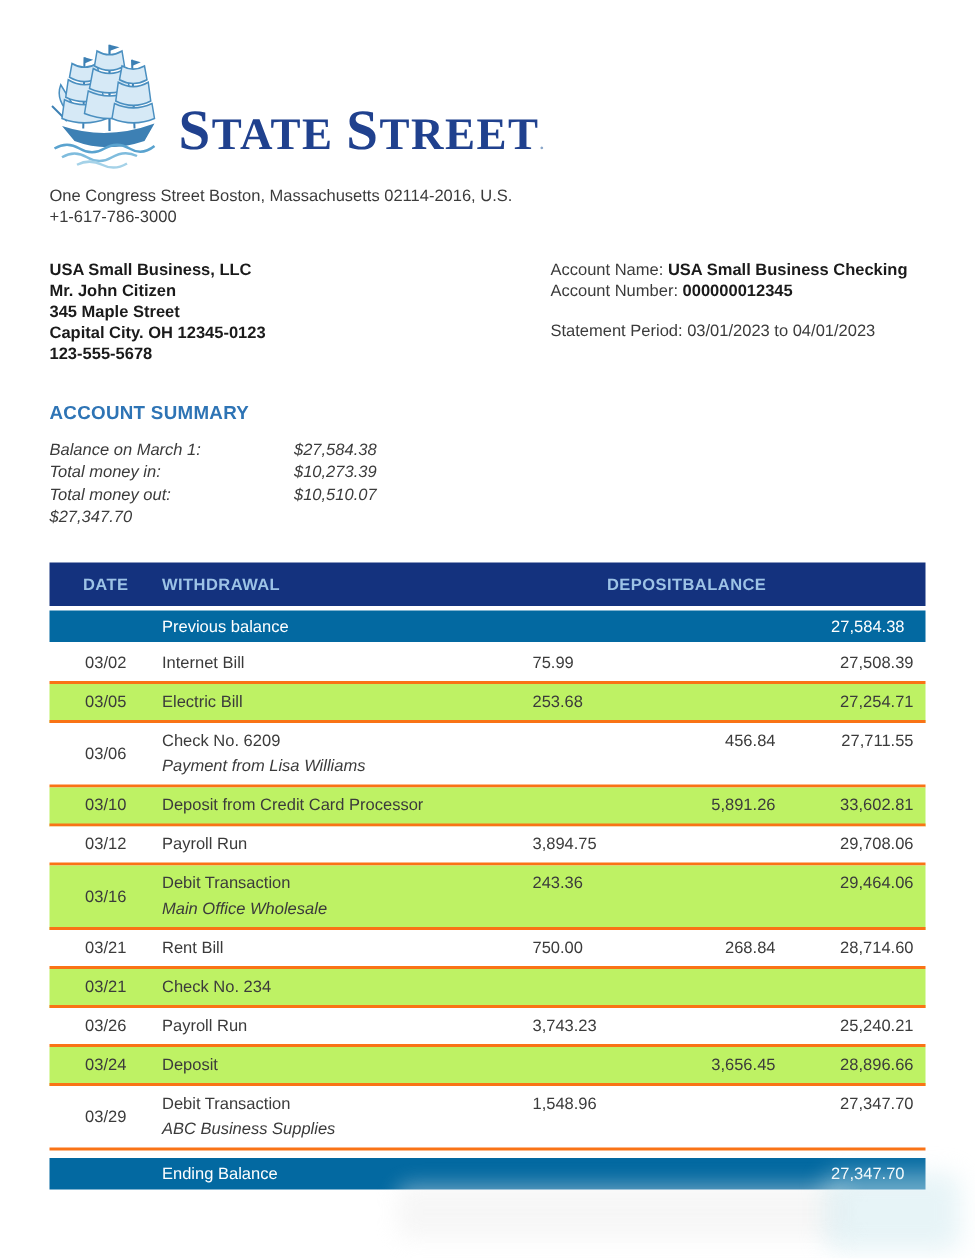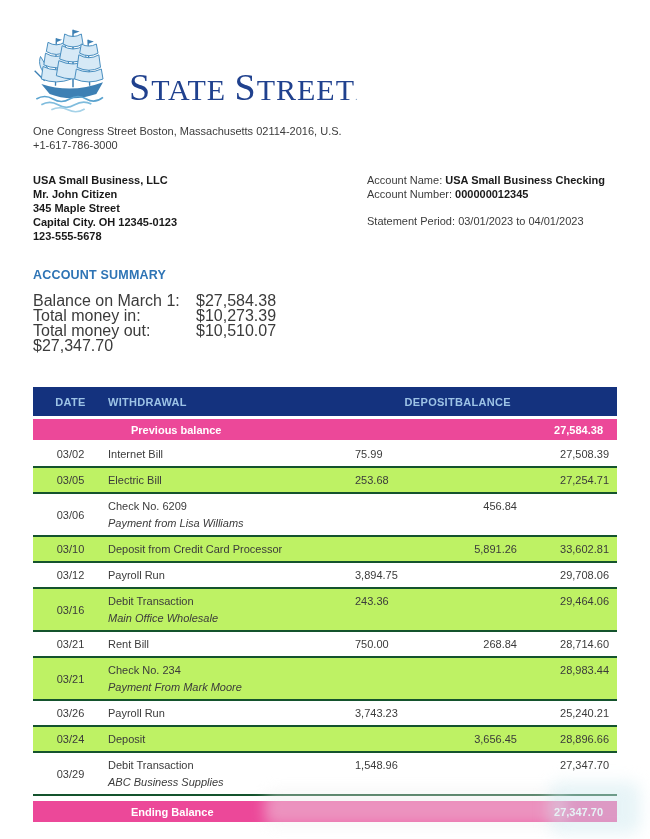--- a/index.html
+++ b/index.html
@@ -4,58 +4,58 @@
 <style>
   * { margin:0; padding:0; box-sizing:border-box; }
   html,body { background:#ffffff; }
   body { font-family:"Liberation Sans", sans-serif; }
   .page { position:relative; width:650px; height:839px; background:#fff; overflow:hidden;
           padding:20px 33px 0 33px; margin:0 auto; }
 
   
   .logo-row { display:flex; align-items:flex-end; height:96px; }
   .ship { width:80px; height:94px; flex:0 0 auto; }
-  .wordmark { font-family:"Liberation Serif", serif; font-weight:400; color:#20418e;
-              font-size:30px; letter-spacing:1px; line-height:1; margin:0 0 10px 16px;
+  .wordmark { font-family:"Liberation Serif", serif; font-weight:700; color:#20418e;
+              font-size:30px; letter-spacing:1px; line-height:1; margin:0 0 10px 6px;
               white-space:nowrap; }
   .wordmark .big { font-size:38px; }
   .wordmark .dot { font-size:11px; color:#8aa6c9; letter-spacing:0; }
 
   
   .bank-address { margin-top:8px; font-size:11px; line-height:14px; color:#3b3b3b; }
 
   
   .info-row { display:flex; justify-content:space-between; margin-top:21px; }
   .customer { font-size:11px; line-height:14px; font-weight:700; color:#1a1a1a; }
   .acct { font-size:11px; line-height:14px; color:#3b3b3b; width:250px; }
   .acct .lbl { color:#3b3b3b; }
   .acct .val { font-weight:700; color:#1a1a1a; }
   .acct .period { margin-top:13px; }
 
   
   .summary-title { margin-top:25px; font-size:12.5px; font-weight:700; color:#2e74b5;
                    letter-spacing:.2px; }
-  .summary-rows { margin-top:11px; font-size:16px; color:#3b3b3b; }
+  .summary-rows { margin-top:11px; font-size:11px; color:#3b3b3b;font-style:italic; }
   .summary-row { display:flex; line-height:15px; }
   .summary-row .s-lbl { width:163px; }
 
   
-  .txn { margin-top:34px; width:584px; font-size:11px; color:#3b3b3b; }
+  .txn { margin-top:22px; width:584px; font-size:11px; color:#3b3b3b; }
   .grid { display:grid; grid-template-columns:75px 247px 100px 62px 1fr; }
   .thead { background:#14327e; color:#9dc3e6; font-weight:700; letter-spacing:.3px;
            height:29px; align-items:center; }
   .th.c-date { text-align:center; }
   .th.c-wd { text-align:left; }
   .th.c-dep { text-align:right; }
   .th.c-bal { text-align:right; padding-right:8px; }
-  .band { background:#ec4899; color:#fff; font-weight:700; height:21px; align-items:center;padding-left:23px; }
+  .band { background:#0369a1; color:#fff; font-weight:400; height:21px; align-items:center; }
   .band.prev { margin:3px 0 2px 0; }
   .band.end { margin-top:5px; }
   .band .c-bal { padding-right:14px; }
-  .row { background:#fff; border-bottom:2px solid #14532d; padding:6px 0; }
+  .row { background:#fff; border-bottom:2px solid #f97316; padding:6px 0; }
   .row.alt { background:#bef264; }
   .c-date { text-align:center; align-self:center; }
   .c-desc { text-align:left; padding-right:8px; }
   .c-wd { text-align:left; }
   .c-dep { text-align:right; }
   .c-bal { text-align:right; padding-right:8px; }
   .note { font-style:italic; margin-top:5px; }
 
   
   .watermark { position:absolute; left:265px; top:782px; width:375px; height:52px;
@@ -193,20 +193,21 @@
     <div class="c-bal">27,254.71</div>
   </div>
         <div class="grid row">
     <div class="c-date">03/06</div>
     <div class="c-desc">
       <div>Check No. 6209</div>
       <div class="note">Payment from Lisa Williams</div>
     </div>
     <div class="c-wd"></div>
     <div class="c-dep">456.84</div>
+    <div class="c-bal">27,711.55</div>
   </div>
         <div class="grid row alt">
     <div class="c-date">03/10</div>
     <div class="c-desc">
       <div>Deposit from Credit Card Processor</div>
 
     </div>
     <div class="c-wd"></div>
     <div class="c-dep">5,891.26</div>
     <div class="c-bal">33,602.81</div>
@@ -238,25 +239,23 @@
 
     </div>
     <div class="c-wd">750.00</div>
     <div class="c-dep">268.84</div>
     <div class="c-bal">28,714.60</div>
   </div>
         <div class="grid row alt">
     <div class="c-date">03/21</div>
     <div class="c-desc">
       <div>Check No. 234</div>
-      <div class="note">Payment From Mark Moore</div>
     </div>
     <div class="c-wd"></div>
     <div class="c-dep"></div>
-    <div class="c-bal">28,983.44</div>
   </div>
         <div class="grid row">
     <div class="c-date">03/26</div>
     <div class="c-desc">
       <div>Payroll Run</div>
 
     </div>
     <div class="c-wd">3,743.23</div>
     <div class="c-dep"></div>
     <div class="c-bal">25,240.21</div>

